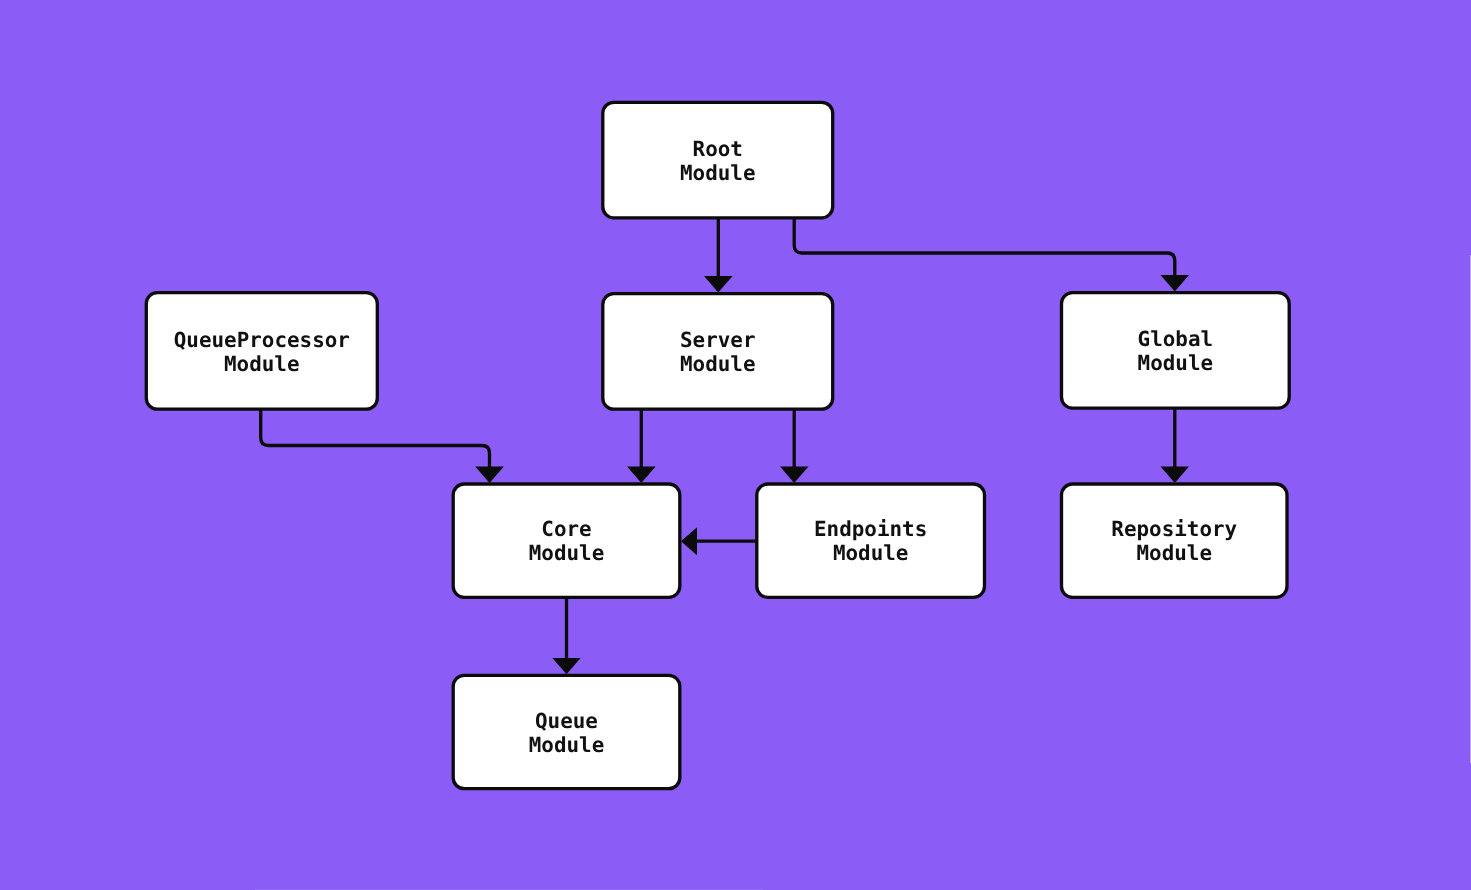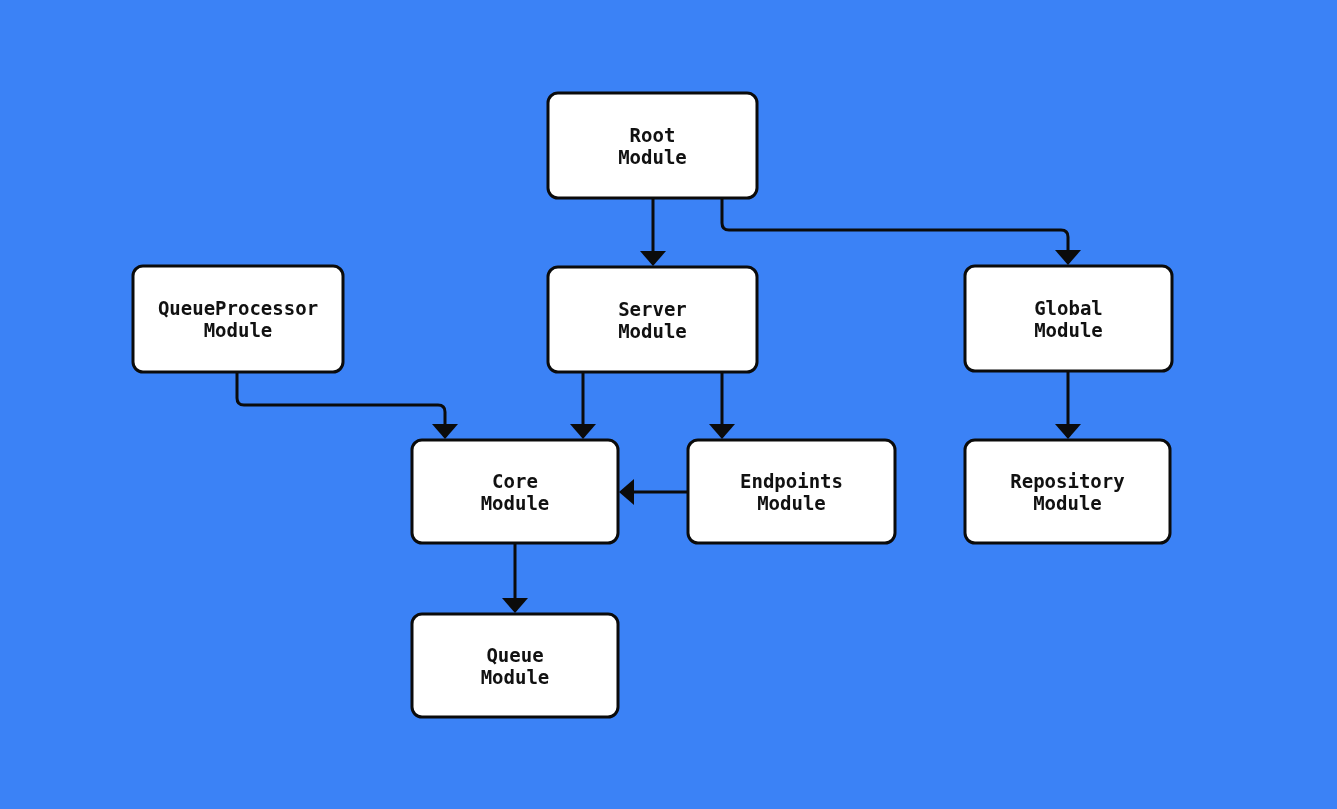--- a/index.html
+++ b/index.html
@@ -5,21 +5,21 @@
   html, body {
     margin: 0;
     padding: 0;
     background: #ffffff;
     font-family: "DejaVu Sans Mono", monospace;
   }
   .canvas {
     position: relative;
     width: 1337px;
     height: 809px;
-    background: #3b82f6;
+    background: #8b5cf6;
     overflow: hidden;
     text-align: center;
   }
   svg { display: block; }
   .node-rect {
     fill: #ffffff;
     stroke: #0b0b0b;
     stroke-width: 3;
   }
   .node-label {

